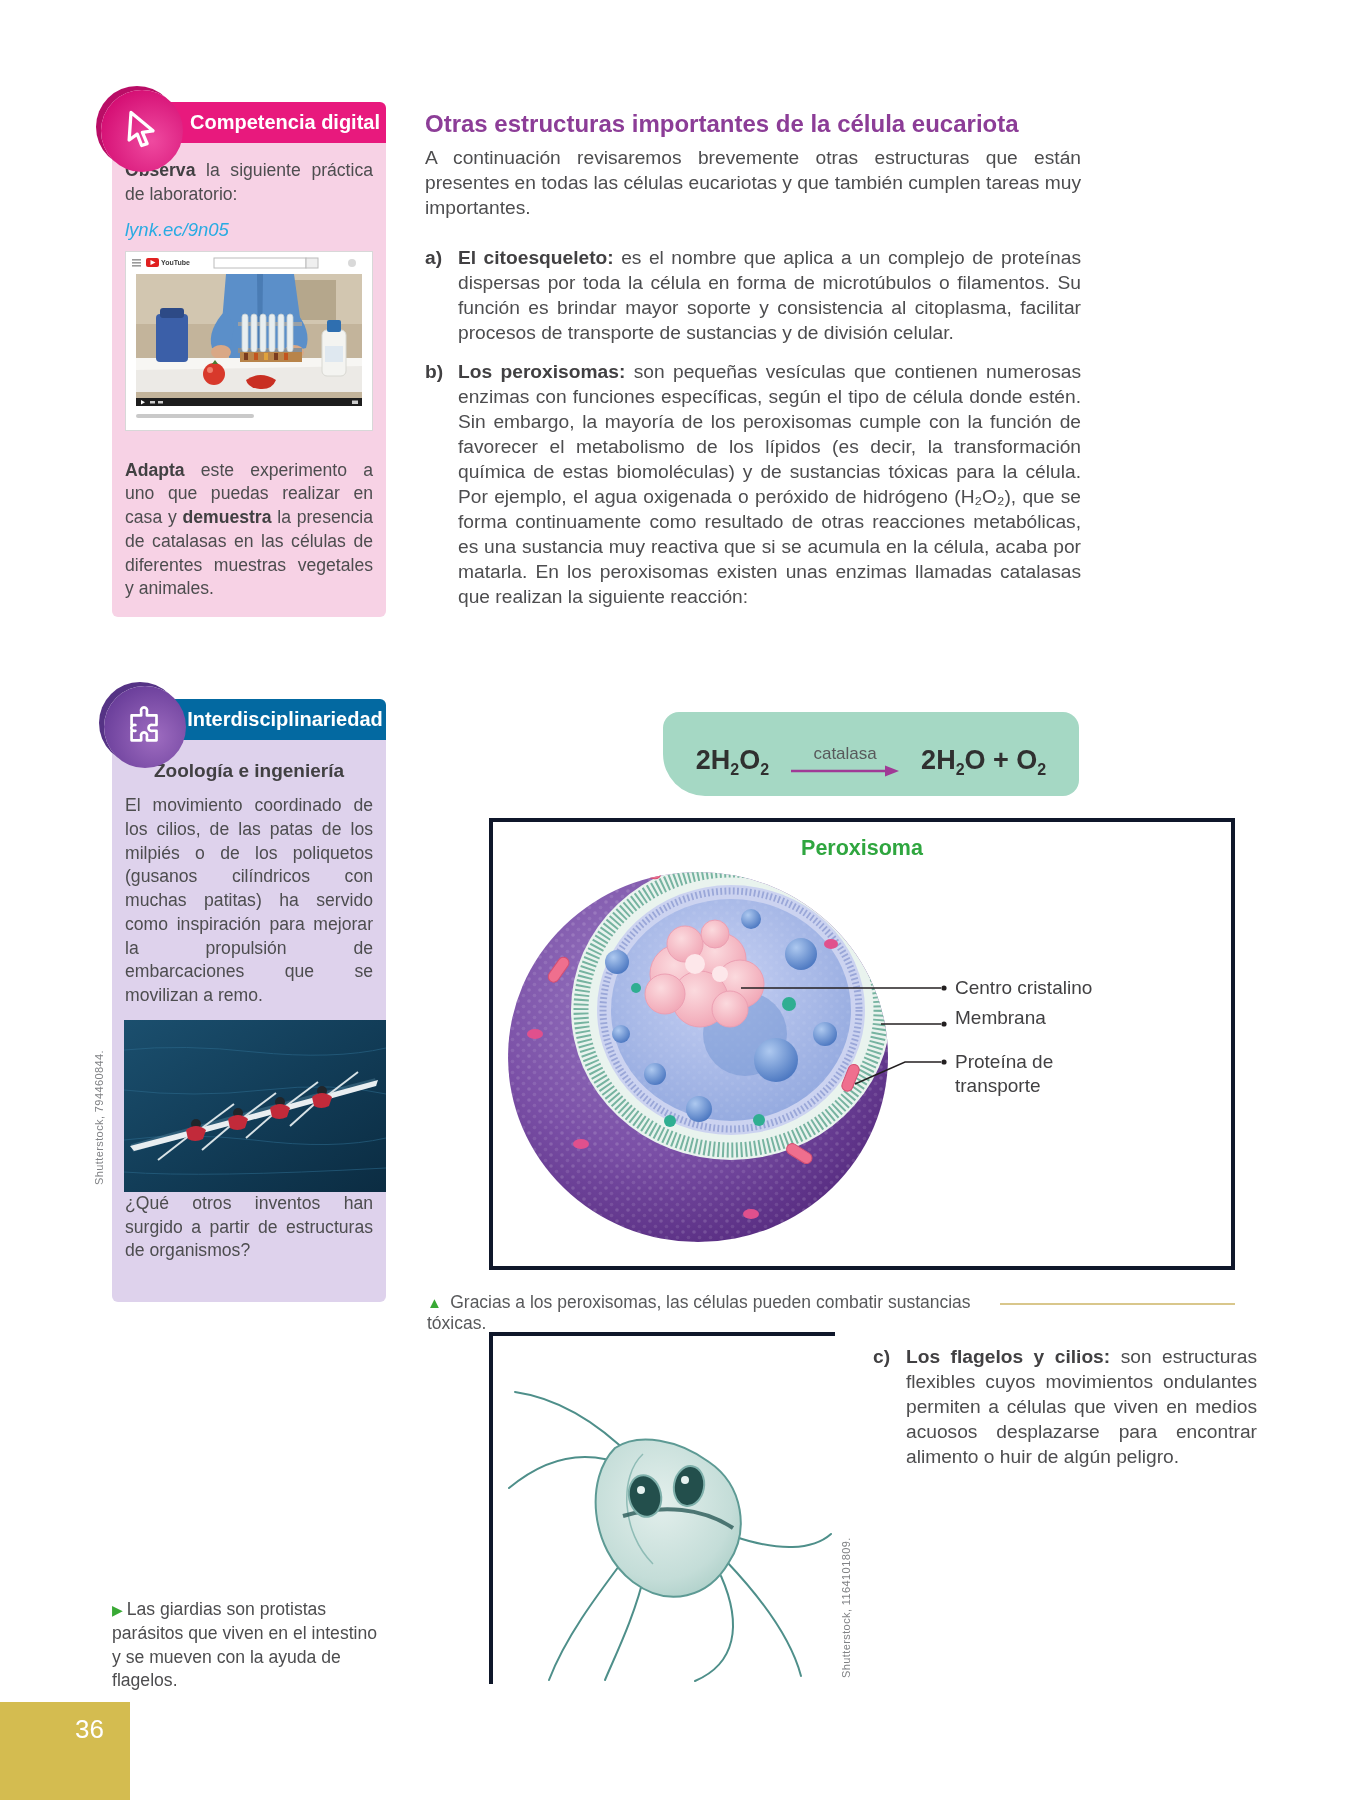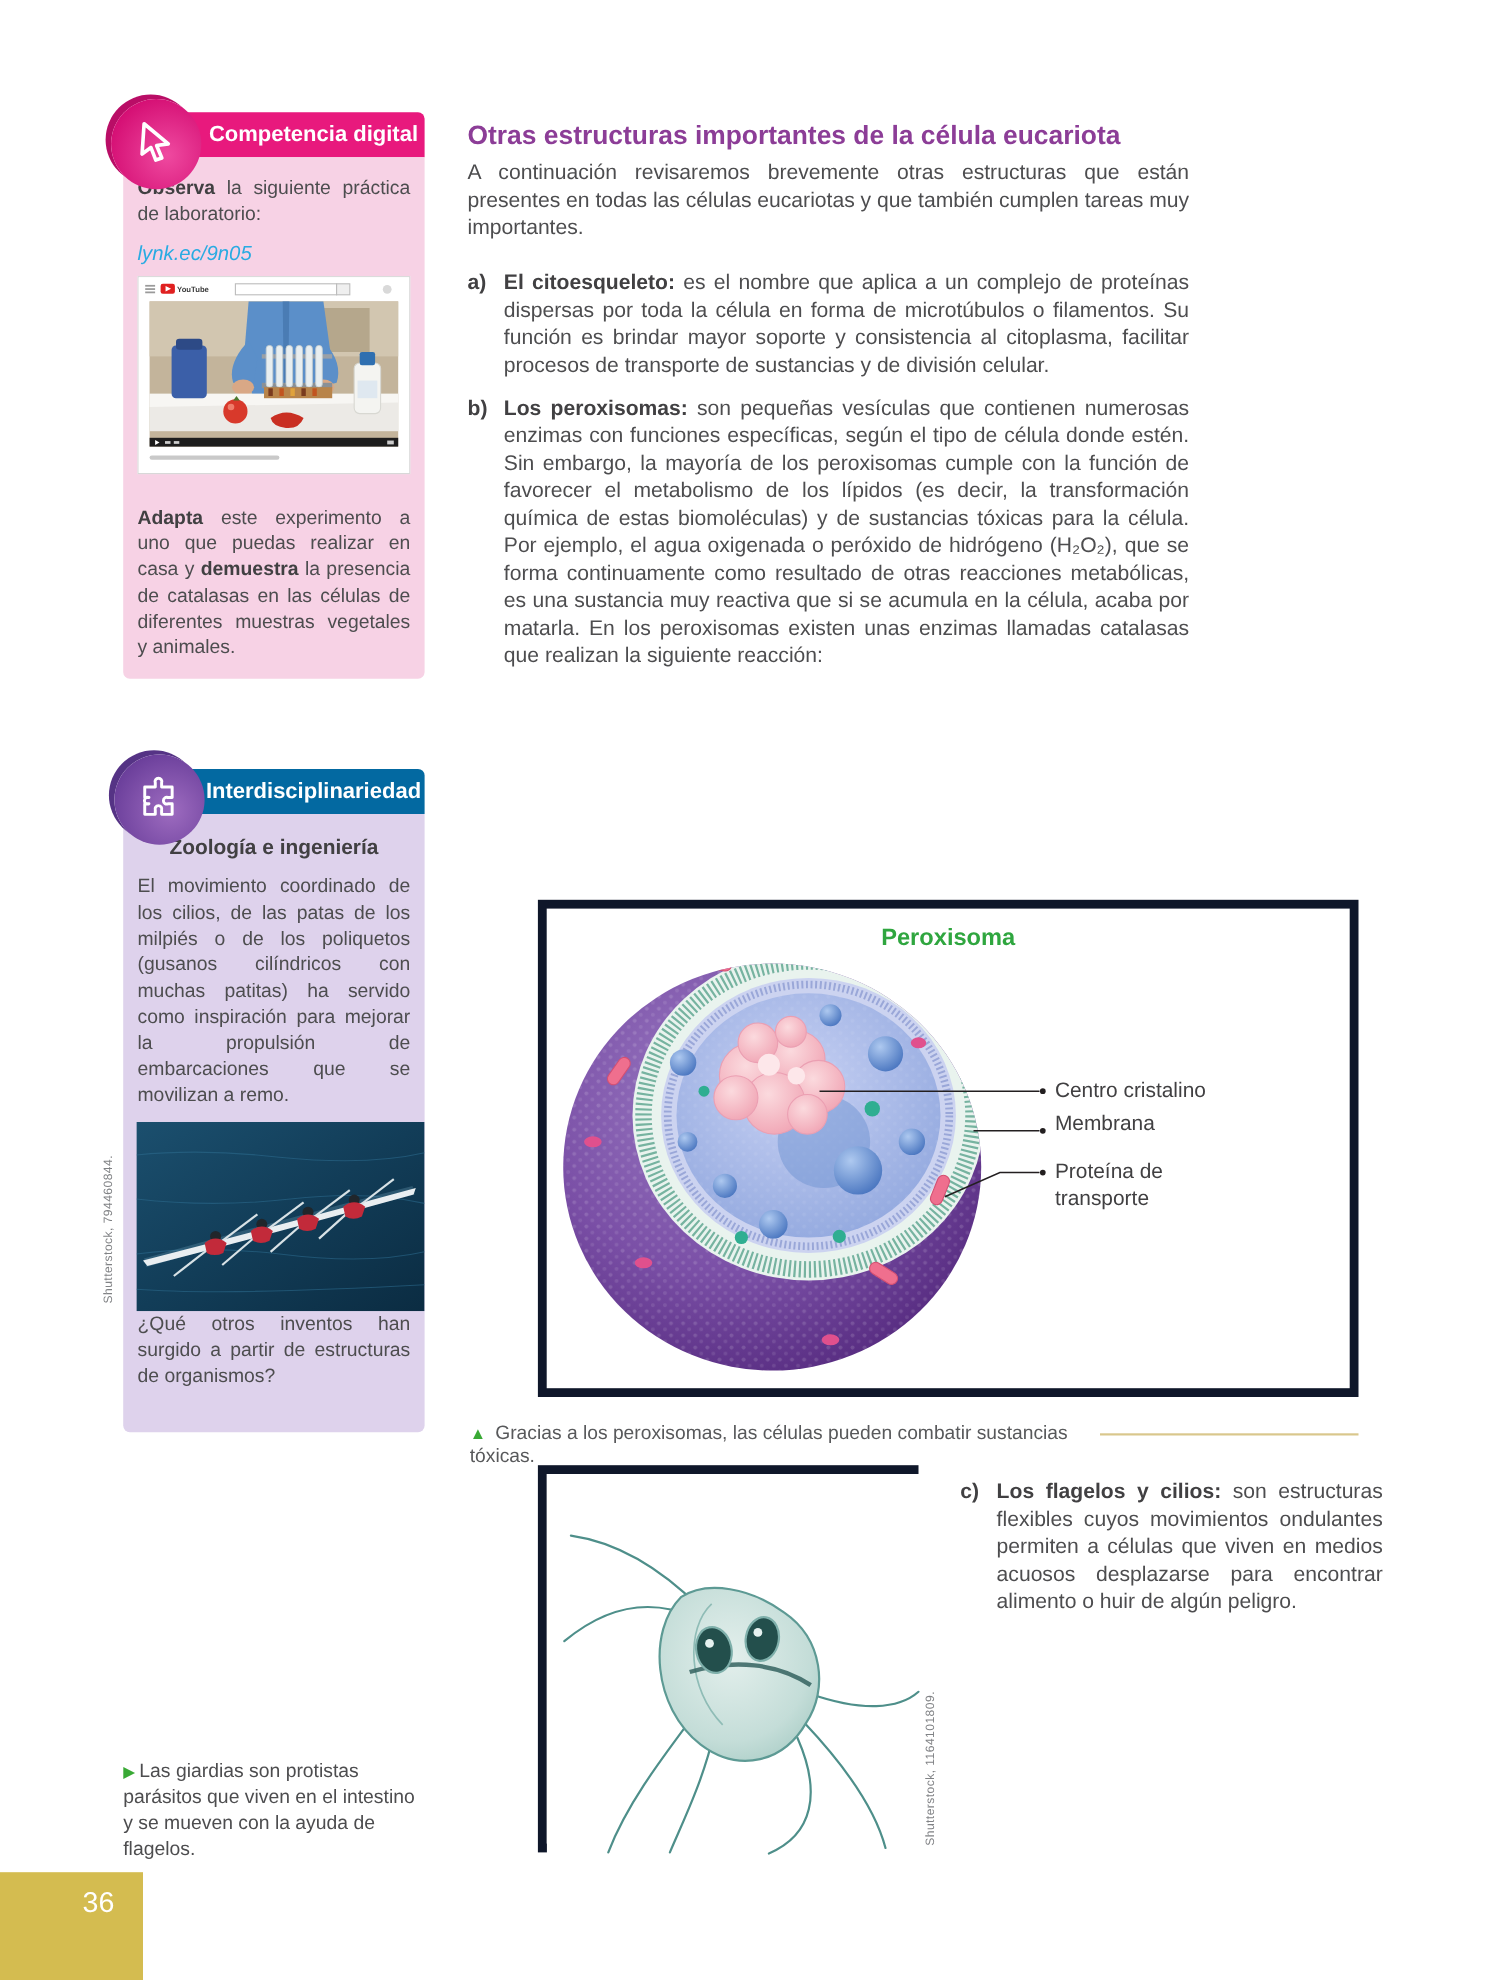--- a/index.html
+++ b/index.html
@@ -35,21 +35,21 @@
 
   
   .reaction{background:#a5d8c4;border-radius:16px 16px 16px 42px;display:flex;align-items:flex-end;
             justify-content:center;gap:20px;box-sizing:border-box;padding-bottom:18px;}
   .formula{font-size:27px;font-weight:bold;color:#303030;line-height:1;}
   .formula sub{font-size:16px;}
   .arrowcol{display:flex;flex-direction:column;align-items:center;gap:2px;}
   .enz{font-size:17px;color:#58595b;line-height:1;}
 
   
-  .tanbox{position:absolute;background:#fff;border:8px solid #0f172a;box-sizing:border-box;}
+  .tanbox{position:absolute;background:#fff;border:4px solid #0f172a;box-sizing:border-box;}
   .diag-title{position:absolute;width:100%;text-align:center;font-size:21.5px;font-weight:bold;color:#2fa63f;}
   .dlabel{position:absolute;font-size:19px;color:#414042;line-height:1.25;}
   .cap{font-size:17.5px;color:#58595b;}
   .tri-up{color:#39a935;font-size:15px;}
   .tri-right{color:#39a935;font-size:14px;}
   .tanrule{position:absolute;height:2px;background:#d9c78c;}
 
   .vcred{position:absolute;writing-mode:vertical-rl;transform:rotate(180deg);font-size:11px;
          color:#808285;letter-spacing:.4px;white-space:nowrap;}
 
@@ -222,20 +222,31 @@
   <div class="item abs" style="left:425px;top:246px;width:656px;">
     <span class="lbl mt" style="text-align:left;">a)</span>
     <p class="mt" style="margin:0;flex:1;"><b>El citoesqueleto:</b><span> es el nombre que aplica a un complejo de proteínas dispersas por toda la célula en forma de microtúbulos o filamentos. Su función es brindar mayor soporte y consistencia al citoplasma, facilitar procesos de transporte de sustancias y de división celular.</span></p>
   </div>
 
   <div class="item abs" style="left:425px;top:360px;width:656px;">
     <span class="lbl mt" style="text-align:left;">b)</span>
     <p class="mt" style="margin:0;flex:1;"><b>Los peroxisomas:</b><span> son pequeñas vesículas que contienen numerosas enzimas con funciones específicas, según el tipo de célula donde estén. Sin embargo, la mayoría de los peroxisomas cumple con la función de favorecer el metabolismo de los lípidos (es decir, la transformación química de estas biomoléculas) y de sustancias tóxicas para la célula. Por ejemplo, el agua oxigenada o peróxido de hidrógeno (H₂O₂), que se forma continuamente como resultado de otras reacciones metabólicas, es una sustancia muy reactiva que si se acumula en la célula, acaba por matarla. En los peroxisomas existen unas enzimas llamadas catalasas que realizan la siguiente reacción:</span></p>
   </div>
 
+  <div class="reaction abs" style="left:663px;top:712px;width:416px;height:84px;">
+    <span class="formula"><span>2H</span><sub>2</sub><span>O</span><sub>2</sub></span>
+    <span class="arrowcol">
+      <span class="enz">catalasa</span>
+      <svg width="112" height="14" viewBox="0 0 112 14">
+        <line x1="2" y1="7" x2="98" y2="7" stroke="#a03a96" stroke-width="2.4"></line>
+        <polygon points="96,1.5 110,7 96,12.5" fill="#a03a96"></polygon>
+      </svg>
+    </span>
+    <span class="formula"><span>2H</span><sub>2</sub><span>O + O</span><sub>2</sub></span>
+  </div>
 
   <div class="tanbox" style="left:489px;top:818px;width:746px;height:452px;">
     <div class="diag-title" style="top:14px;">Peroxisoma</div>
 
     <svg class="abs" style="left:0;top:0;" width="742" height="448" viewBox="0 0 742 448">
       <defs>
         <radialGradient id="gradPurple" cx="38%" cy="32%" r="80%">
           <stop offset="0" stop-color="#9b7cc4"></stop>
             <stop offset="0.55" stop-color="#7a4fa6"></stop>
             <stop offset="1" stop-color="#4f2478"></stop>

